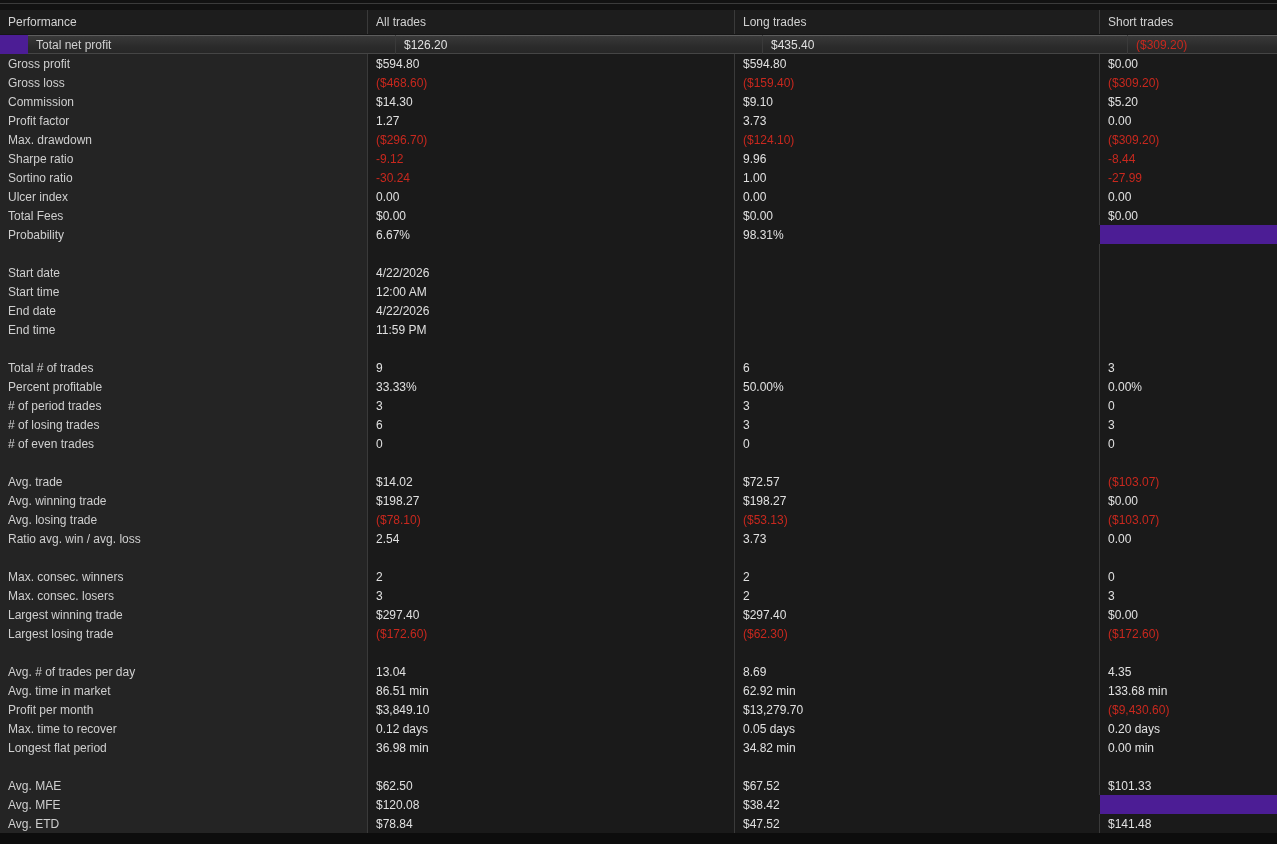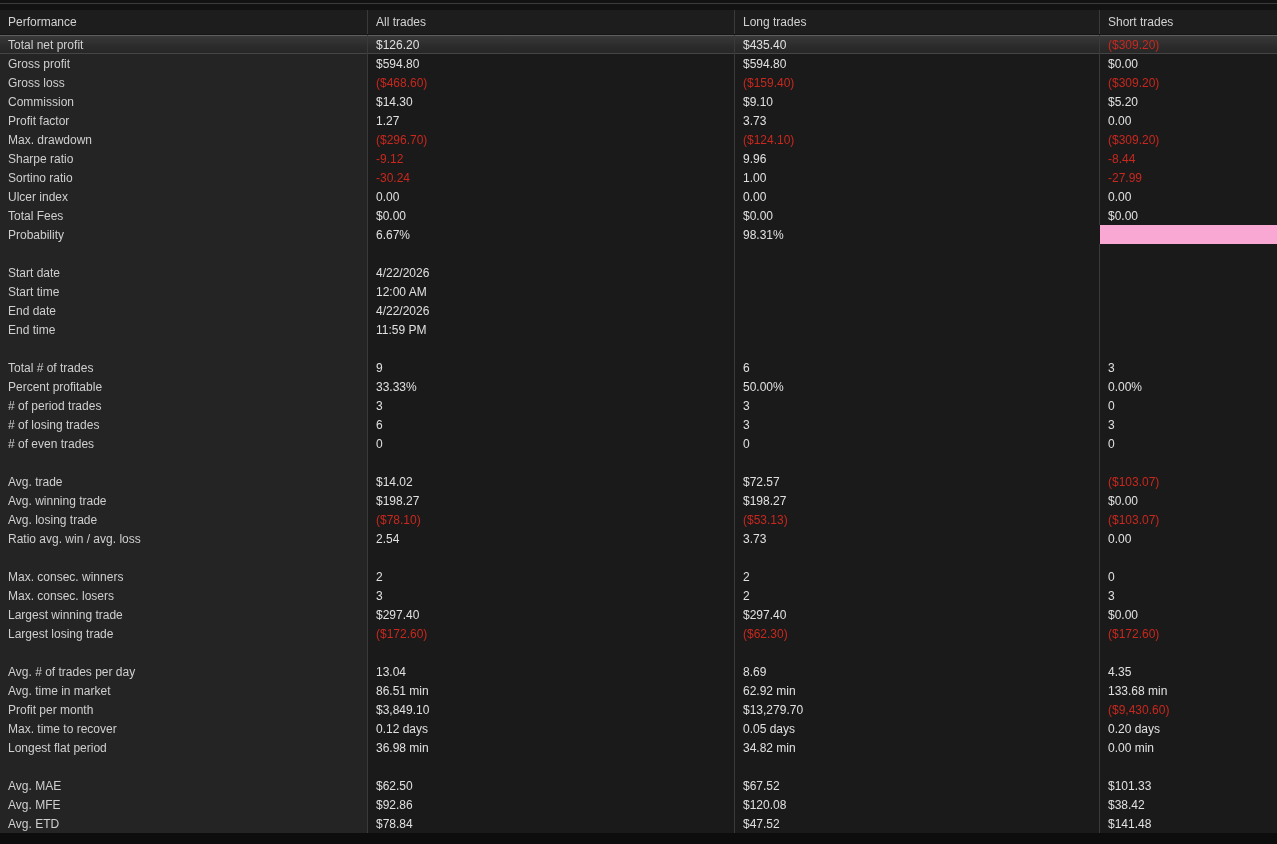--- a/index.html
+++ b/index.html
@@ -1,18 +1,18 @@
 <!DOCTYPE html>
 <html style="--neg-color: #c8281e;"><head>
 <meta charset="utf-8">
 <style>
   html,body{margin:0;padding:0;background:#0c0c0c;}
   .screen{
     width:1277px;height:844px;
-    background:#f9a8d4;
+    background:#4c1d95;
     font-family:"Liberation Sans", sans-serif;
     font-size:12px;
     position:relative;
     overflow:hidden;
     color:#dcdcdc;
     -webkit-font-smoothing:antialiased;
   }
   .top-strip{height:10px;background:#121212;position:relative;}
   .top-strip::after{content:"";position:absolute;top:3px;left:0;right:0;height:1px;background:#3b3b3b;}
   .hdr{
@@ -36,20 +36,21 @@
     padding-left:8px;box-sizing:border-box;
     border-right:1px solid #3a3a3a;
     overflow:hidden;white-space:nowrap;
   }
   .row .c:last-child{border-right:none;}
   .row .lab{background:#242424;color:#cfcfcf;}
   .row .val{background:#1a1a1a;color:#e0e0e0;}
   .row.selected{
     background:linear-gradient(180deg,#3a3a3a 0%,#2b2b2b 60%,#262626 100%);
     box-shadow:inset 0 1px 0 #5d5d5d, inset 0 -1px 0 #454545;
+    margin-left:28px;
   }
   .row.selected .lab,.row.selected .val{background:transparent;}
   .neg{color:var(--neg-color,#c8281e) !important;}
   .bottom-strip{
     position:absolute;left:0;right:0;bottom:0;height:11px;background:#0d0d0d;
   }
 </style>
 </head>
 <body>
 
@@ -298,21 +299,20 @@
         <div class="c val"></div>
       </div>
       <div class="row">
         <div class="c lab">Avg. MAE</div>
         <div class="c val">$62.50</div>
         <div class="c val">$67.52</div>
         <div class="c val">$101.33</div>
       </div>
       <div class="row">
         <div class="c lab">Avg. MFE</div>
-        <div class="c val">$92.86</div>
         <div class="c val">$120.08</div>
         <div class="c val">$38.42</div>
       </div>
       <div class="row">
         <div class="c lab">Avg. ETD</div>
         <div class="c val">$78.84</div>
         <div class="c val">$47.52</div>
         <div class="c val">$141.48</div>
       </div>
     </div>

